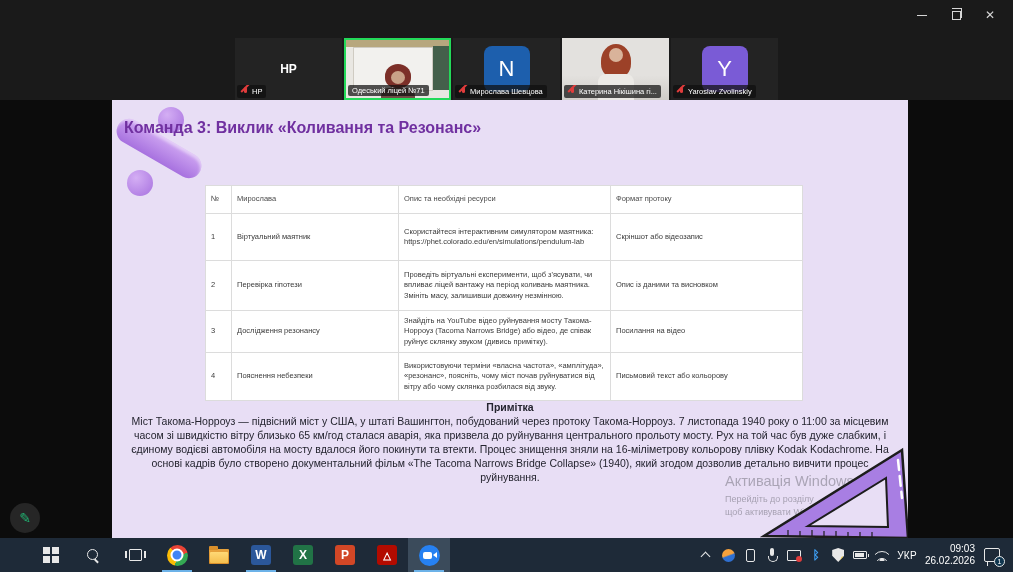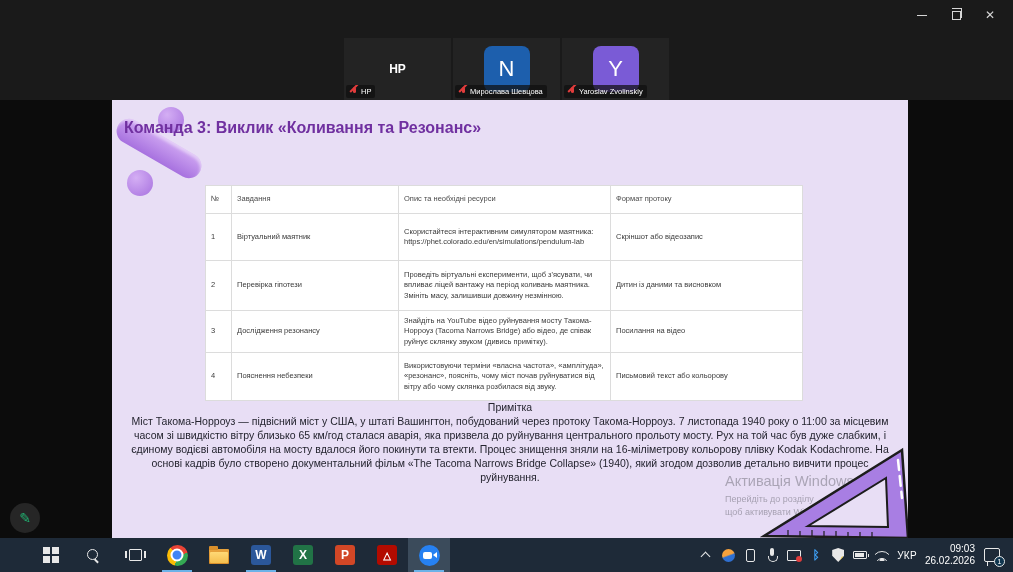--- a/index.html
+++ b/index.html
@@ -54,21 +54,21 @@
   .tasks-table th { height:28px; color:#4a4a4a; }
   .col-num { width:26px; }
   .col-task { width:167px; }
   .col-desc { width:212px; }
   .col-fmt { width:192px; }
   .c-num { text-align:right; padding-right:5px; }
   .c-desc { white-space:pre-line; word-break:break-word; }
   .r1 { height:47px; } .r2 { height:50px; } .r3 { height:42px; } .r4 { height:48px; }
 
   .note { position:absolute; top:301px; left:18px; width:760px; text-align:center; color:#24242f; font-size:10.5px; line-height:1.33; }
-  .note-title { font-weight:normal; }
+  .note-title { font-weight:bold; }
 
   .watermark { position:absolute; right:8px; top:373px; width:175px; text-align:left; color:#9b96a6; pointer-events:none; }
   .wm-title { font-size:14.5px; opacity:.8; }
   .wm-sub { font-size:9px; margin-top:4px; opacity:.85; line-height:1.45; }
 
   .ruler-svg { position:absolute; right:-4px; bottom:-4px; }
 
   .annotate-btn { position:absolute; left:10px; top:403px; width:30px; height:30px; border-radius:50%; background:#262626; display:flex; align-items:center; justify-content:center; color:#21b573; font-size:14px; }
 
   
@@ -156,31 +156,54 @@
   <div class="strip">
 
     <div class="tile">
       <div class="tile-center-name">HP</div>
       <div class="name-pill">
         <span class="mic-off"></span>
         <span>HP</span>
       </div>
     </div>
 
+    <div class="tile active">
+      <div class="scene-classroom">
+        <span class="whiteboard"></span>
+        <span class="board"></span>
+        <span class="person">
+          <span class="hair"></span><span class="face"></span><span class="body"></span>
+        </span>
+      </div>
+      <div class="name-pill">
+        <span>Одеський ліцей №71</span>
+      </div>
+    </div>
 
     <div class="tile">
       <div class="avatar-sq" style="background:#1d5fad">
         <span>N</span>
       </div>
       <div class="name-pill">
         <span class="mic-off"></span>
         <span>Мирослава Шевцова</span>
       </div>
     </div>
 
+    <div class="tile">
+      <div class="scene-portrait">
+        <span class="person">
+          <span class="hair"></span><span class="face"></span><span class="body"></span>
+        </span>
+      </div>
+      <div class="name-pill">
+        <span class="mic-off"></span>
+        <span>Катерина Нікішина гі...</span>
+      </div>
+    </div>
 
     <div class="tile">
       <div class="avatar-sq" style="background:#7a5bd6">
         <span>Y</span>
       </div>
       <div class="name-pill">
         <span class="mic-off"></span>
         <span>Yaroslav Zvolinskiy</span>
       </div>
     </div>
@@ -202,38 +225,38 @@
       <table class="tasks-table">
         <colgroup>
             <col class="col-num">
             <col class="col-task">
             <col class="col-desc">
             <col class="col-fmt">
           </colgroup>
         <thead>
           <tr>
             <th>№</th>
-            <th>Завдання</th>
+            <th>Мирослава</th>
             <th>Опис та необхідні ресурси</th>
             <th>Формат протоку</th>
           </tr>
         </thead>
         <tbody>
           <tr class="r1">
             <td class="c-num">1</td>
             <td>Віртуальний маятник</td>
             <td class="c-desc">Скористайтеся інтерактивним симулятором маятника:
 https://phet.colorado.edu/en/simulations/pendulum-lab</td>
             <td>Скріншот або відеозапис</td>
           </tr>
           <tr class="r2">
             <td class="c-num">2</td>
             <td>Перевірка гіпотези</td>
             <td class="c-desc">Проведіть віртуальні експерименти, щоб з'ясувати, чи впливає ліцей вантажу на період коливань маятника. Змініть масу, залишивши довжину незмінною.</td>
-            <td>Дитин із даними та висновком</td>
+            <td>Опис із даними та висновком</td>
           </tr>
           <tr class="r3">
             <td class="c-num">3</td>
             <td>Дослідження резонансу</td>
             <td class="c-desc">Знайдіть на YouTube відео руйнування мосту Такома-Норроуз (Tacoma Narrows Bridge) або відео, де співак руйнує склянку звуком (дивись примітку).</td>
             <td>Посилання на відео</td>
           </tr>
           <tr class="r4">
             <td class="c-num">4</td>
             <td>Пояснення небезпеки</td>

